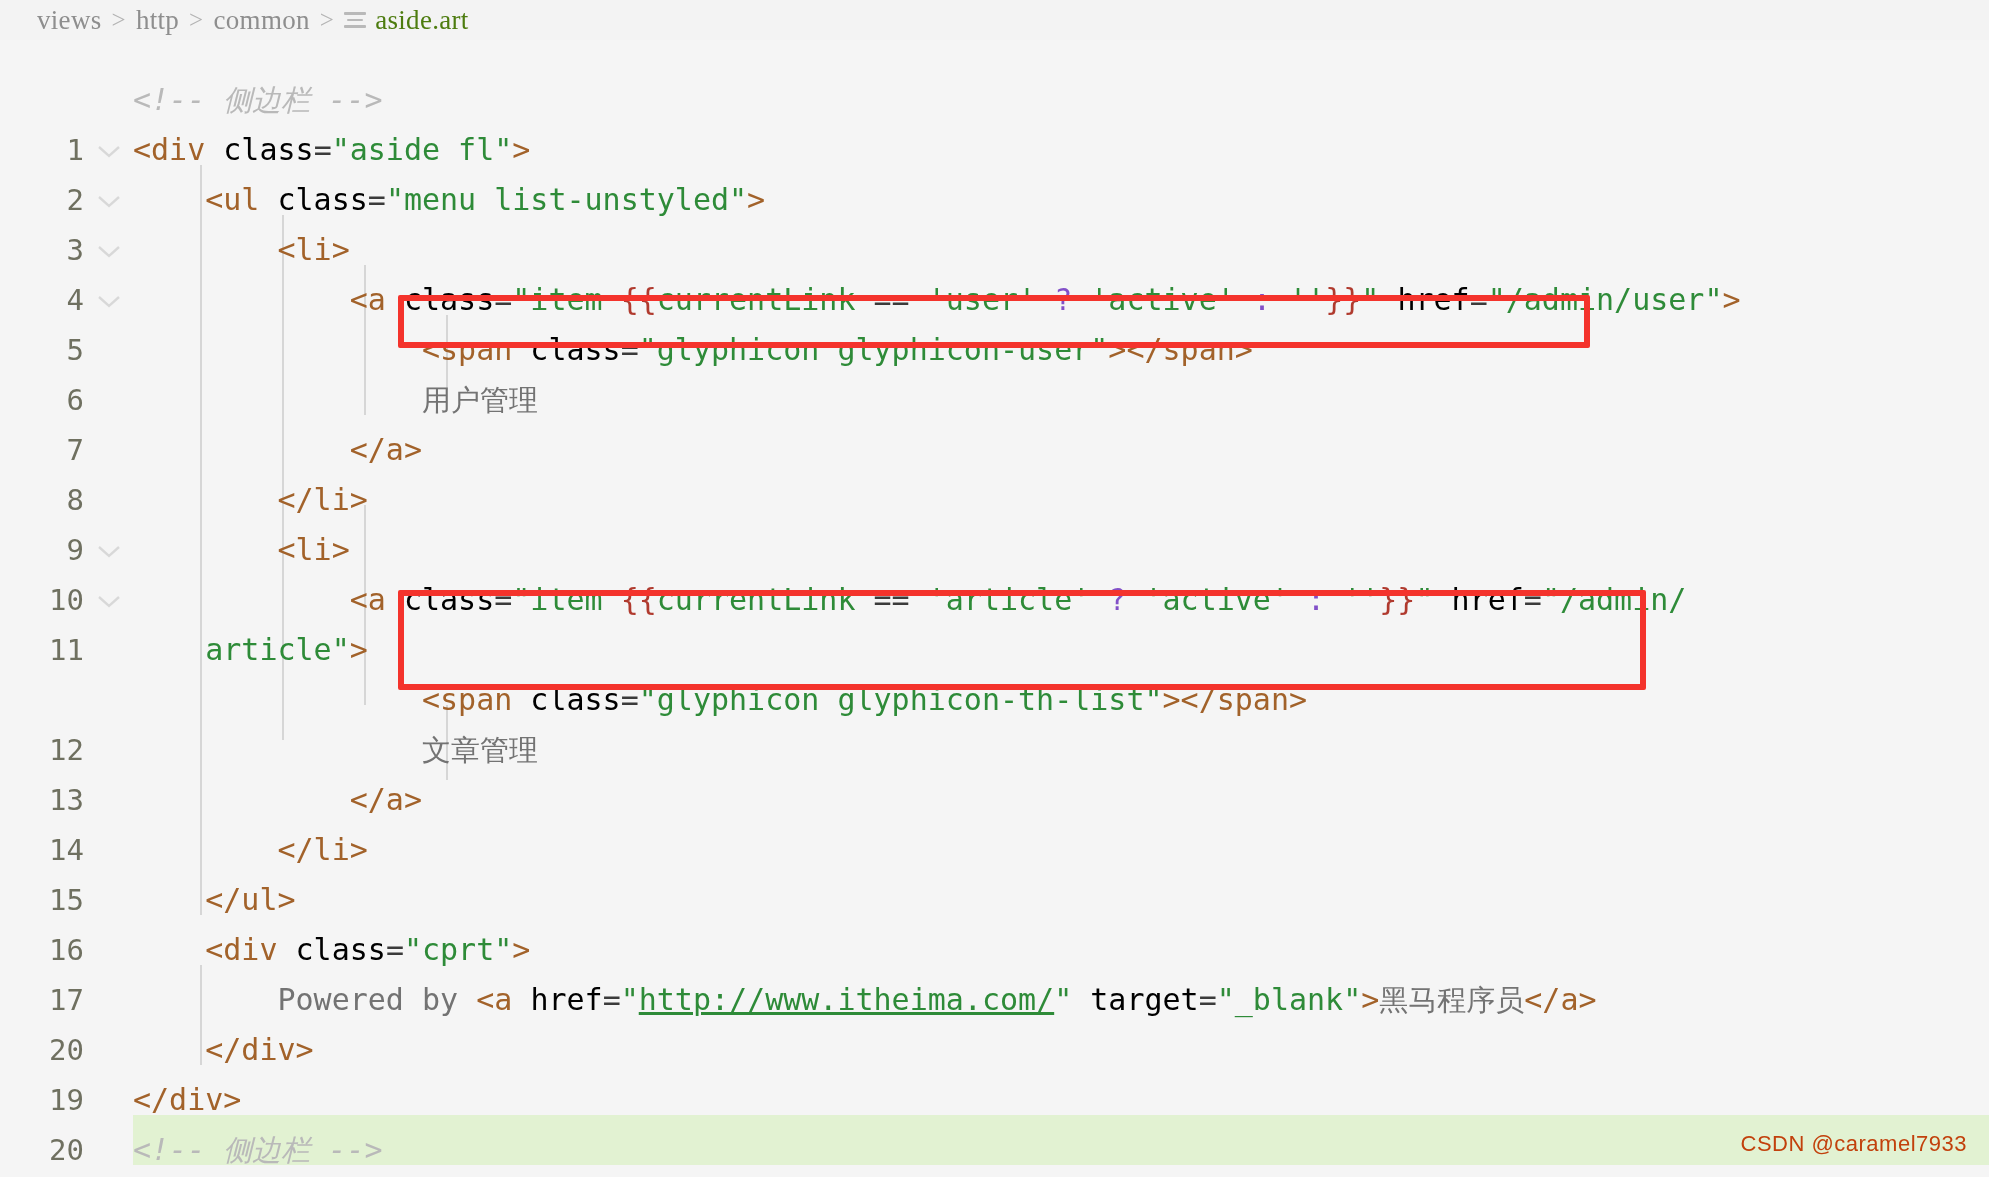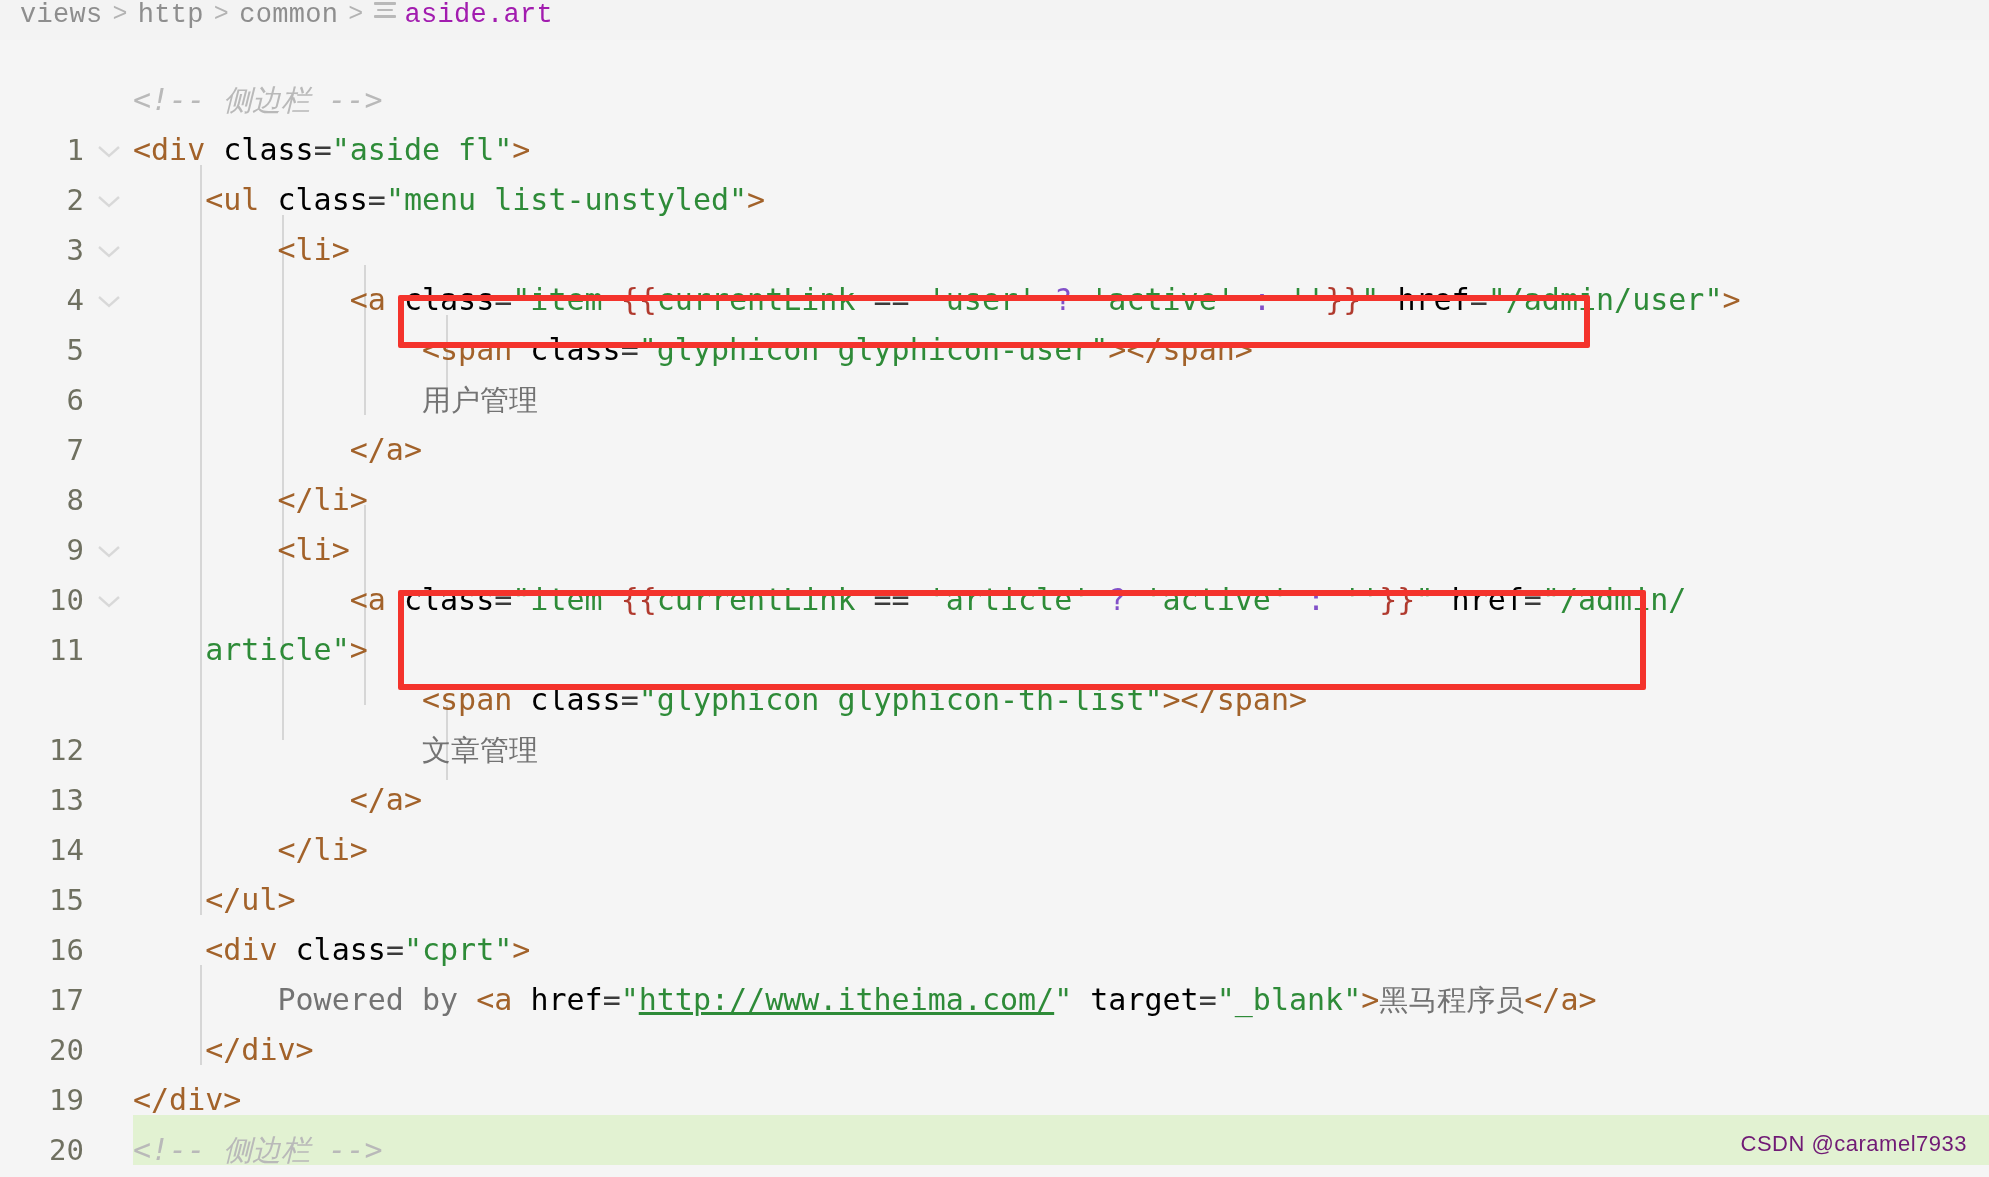--- a/index.html
+++ b/index.html
@@ -7,42 +7,42 @@
     width:1989px;height:1177px;
     background:#f3f3f3;
     font-family:"DejaVu Sans Mono","Liberation Mono",monospace;
     overflow:hidden;
     position:relative;
   }
 
   
   #breadcrumb{
     height:40px;
-    display:flex;align-items:flex-start;
-    padding-left:20px;
-    font-family:Liberation Mono, monospace;
+    display:flex;align-items:center;
+    padding-left:37px;
+    font-family:Liberation Serif, serif;
     font-size:27px;
     color:#9a9a9a;
     letter-spacing:.3px;
     background:#f3f3f3;
     user-select:none;
   }
   #breadcrumb .crumb{color:#8e8e8e;}
   #breadcrumb .sep{margin:0 10px;color:#b3b3b3;font-size:25px;}
   #breadcrumb .fileicon{
     display:inline-block;width:22px;height:20px;margin-right:9px;
     position:relative;top:2px;
   }
   #breadcrumb .fileicon i{
     display:block;height:2.6px;background:#b9b9b9;margin-bottom:4px;border-radius:1px;
   }
   #breadcrumb .fileicon i:nth-child(1){width:22px;}
   #breadcrumb .fileicon i:nth-child(2){width:16px;margin-left:3px;}
   #breadcrumb .fileicon i:nth-child(3){width:22px;}
-  #breadcrumb .fname{color:#a21caf;}
+  #breadcrumb .fname{color:#4d7c0f;}
 
   
   #editor{
     position:relative;
     width:1989px;
     height:1137px;
     background:#f5f5f5;
     font-size:30px;
     line-height:50px;
   }
@@ -102,21 +102,21 @@
   
   .redbox{
     position:absolute;border:6px solid #f4332c;box-sizing:border-box;
     pointer-events:none;border-radius:2px;
   }
 
   
   #watermark{
     position:absolute;right:22px;bottom:8px;
     font-family:"Liberation Sans","DejaVu Sans",sans-serif;
-    font-size:22px;color:#701a75;letter-spacing:.5px;
+    font-size:22px;color:#c2410c;letter-spacing:.5px;
     user-select:none;
   }
 </style>
 </head>
 <body>
 
 <div id="breadcrumb">
   <span class="crumb">views</span>
   <span class="sep">&gt;</span>
   <span class="crumb">http</span>

